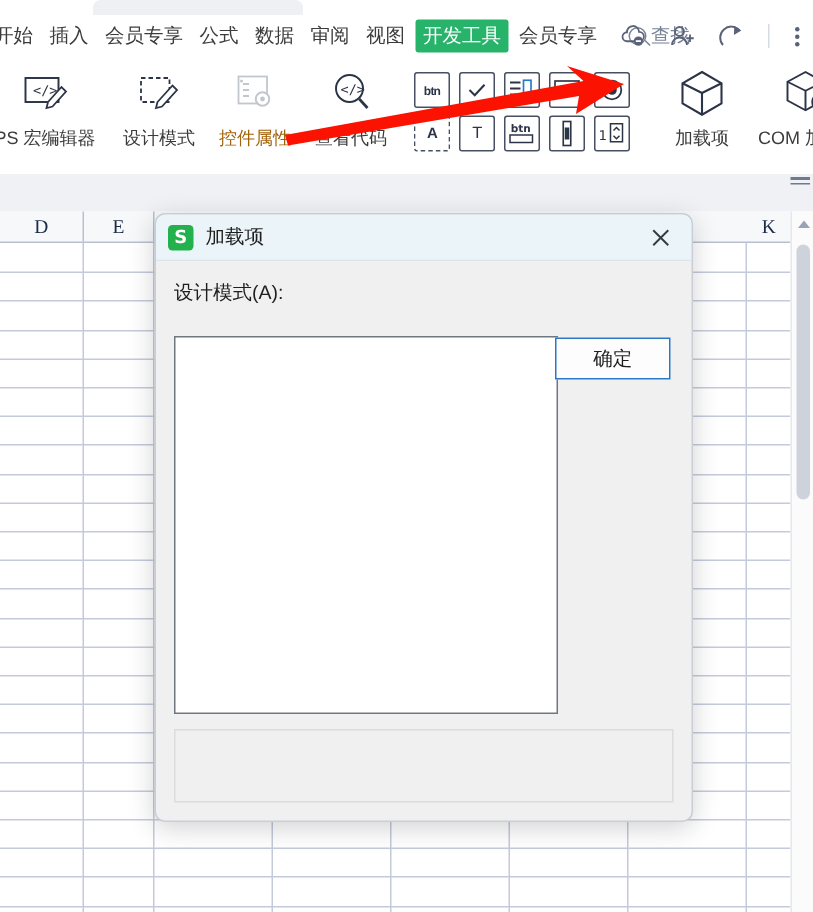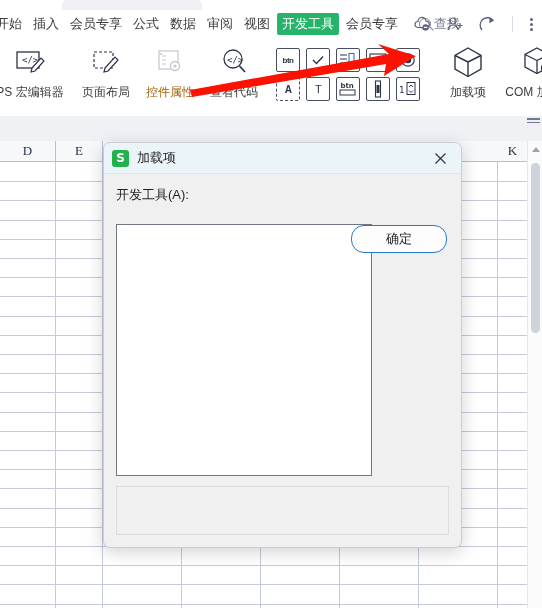--- a/index.html
+++ b/index.html
@@ -180,22 +180,22 @@
   .dlg-label { font-size: 13px; color: #1f1f1f; margin-bottom: 7px; }
   .listbox {
     position: absolute; left: 12px; top: 50px; width: 256px; height: 252px;
     background: #ffffff; border: 1px solid #717780;
   }
   .btncol {
     position: absolute; right: 14px; top: 51px;
     display: flex; flex-direction: column; gap: 9px;
   }
   .dbtn {
-    width: 96px; height: 28px; background: #fdfdfd;
-    border: 1px solid #c8ccd4; border-radius: 13px;
+    width: 77px; height: 28px; background: #fdfdfd;
+    border: 1px solid #c8ccd4; border-radius: 0;
     font-size: 13px; color: #1f1f1f;
     display: flex; align-items: center; justify-content: center;
     cursor: default;
   }
   .dbtn.primary { border: 1.5px solid #2878c8; }
   .descbox {
     position: absolute; left: 12px; top: 312px; width: 333px; height: 49px;
     background: #f0f0f0; border: 1px solid #dcdcdc;
   }
 
@@ -278,21 +278,21 @@
     <div class="rsep"></div>
 
     <div class="rgroup">
       <div class="ritem">
         <div class="ico">
           <svg width="34" height="30" viewBox="0 0 34 30">
             <rect x="5" y="5" width="19" height="16" fill="none" stroke="#2c3447" stroke-width="1.2" stroke-dasharray="3 2"></rect>
             <path d="M16 21 L26 10 L29 13 L19 24 L15 25 Z" fill="#ffffff" stroke="#2c3447" stroke-width="1.2"></path>
           </svg>
         </div>
-        <div class="lbl">页面布局</div>
+        <div class="lbl">设计模式</div>
       </div>
 
       <div class="ritem dim">
         <div class="ico">
           <svg width="34" height="30" viewBox="0 0 34 30">
             <rect x="6" y="4" width="19" height="18" fill="none" stroke="#c2c6ce" stroke-width="1.2"></rect>
             <path d="M9 9 h4 M9 13 h4 M9 17 h4" stroke="#c2c6ce" stroke-width="1.2"></path>
             <circle cx="8" cy="7" r="1" fill="#c2c6ce"></circle>
             <circle cx="22" cy="19" r="4.5" fill="#ffffff" stroke="#c2c6ce" stroke-width="1.3"></circle>
             <circle cx="22" cy="19" r="1.6" fill="#c2c6ce"></circle>
@@ -463,21 +463,21 @@
       <span class="slogo">S</span>
       <span class="ttxt">加载项</span>
       <span class="dlg-close">
         <svg width="13" height="13" viewBox="0 0 13 13">
           <path d="M1.5 1.5 L11.5 11.5 M11.5 1.5 L1.5 11.5" stroke="#333a44" stroke-width="1.3"></path>
         </svg>
       </span>
     </div>
 
     <div class="dlg-body">
-      <div class="dlg-label">开发工具(A):</div>
+      <div class="dlg-label">设计模式(A):</div>
 
       <div class="listbox"></div>
 
       <div class="btncol">
         <div class="dbtn primary">确定</div>
       </div>
 
       <div class="descbox"></div>
     </div>
   </div>

